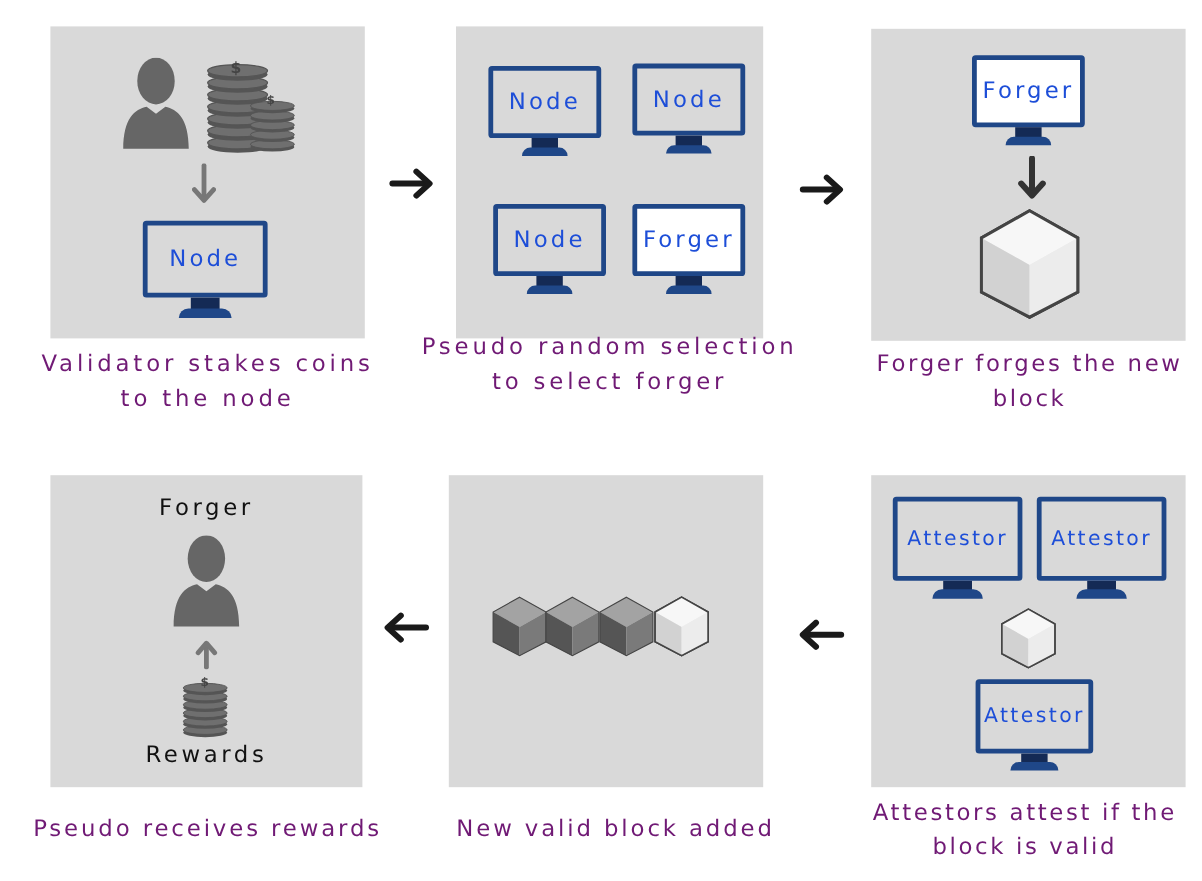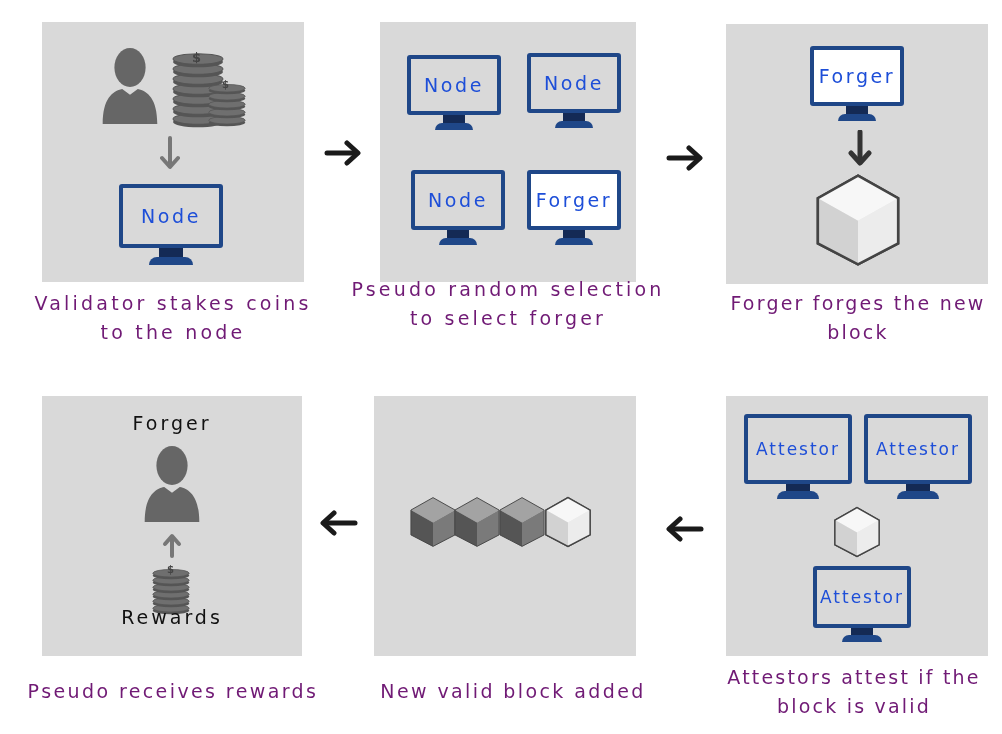--- a/index.html
+++ b/index.html
@@ -188,21 +188,21 @@
         <use href="#sym-coin"></use>
       </svg>
     <svg class="abs" style="left:0;top:10px;width:38px;height:14px;">
         <use href="#sym-coin"></use>
       </svg>
     <svg class="abs" style="left:0;top:3px;width:38px;height:14px;">
         <use href="#sym-coin"></use>
       </svg>
     <span class="abs" style="left:15px;top:0px;font-size:10px;font-weight:bold;color:#444;">$</span>
   </div>
-  <div class="label-text" style="left:0;top:210px;width:260px;">Rewards</div>
+  <div class="label-text" style="left:0;top:222px;width:260px;">Rewards</div>
 </div>
 <div class="caption" style="left:0px;top:677px;width:346px;letter-spacing:2.4px;">Pseudo receives rewards</div>
 
 <svg class="arrow" style="left:318px;top:510px;width:40px;height:26px;" viewBox="0 0 40 26">
   <line x1="37" y1="13" x2="6" y2="13" stroke="#1a1a1a" stroke-width="5" stroke-linecap="round"></line>
   <polyline points="16,3 5,13 16,23" fill="none" stroke="#1a1a1a" stroke-width="5" stroke-linecap="round" stroke-linejoin="round"></polyline>
 </svg>
 
 <div class="panel" style="left:374px;top:396px;width:262px;height:260px;">
   <div class="abs" style="left:36px;top:100px;width:184px;height:52px;">

